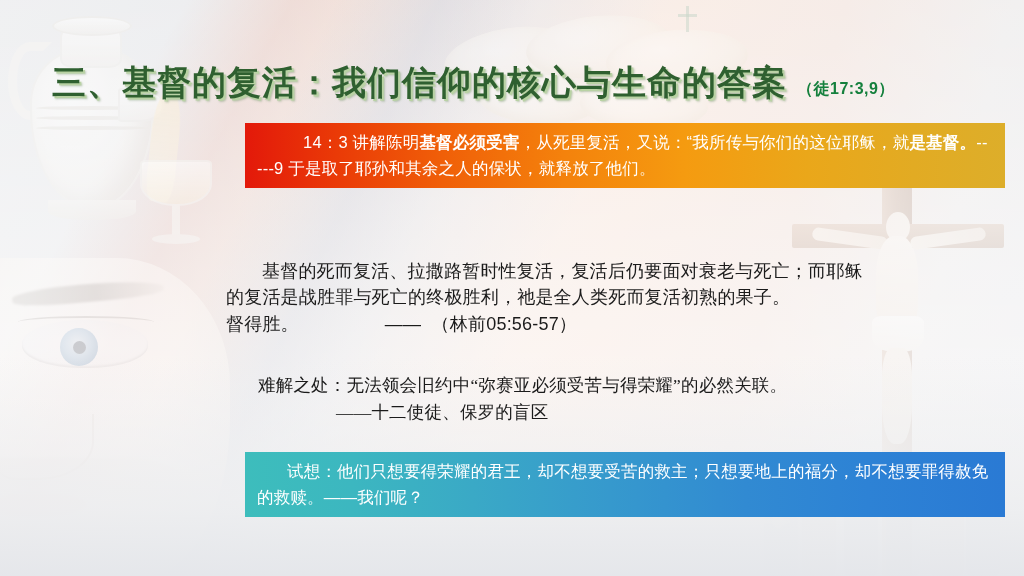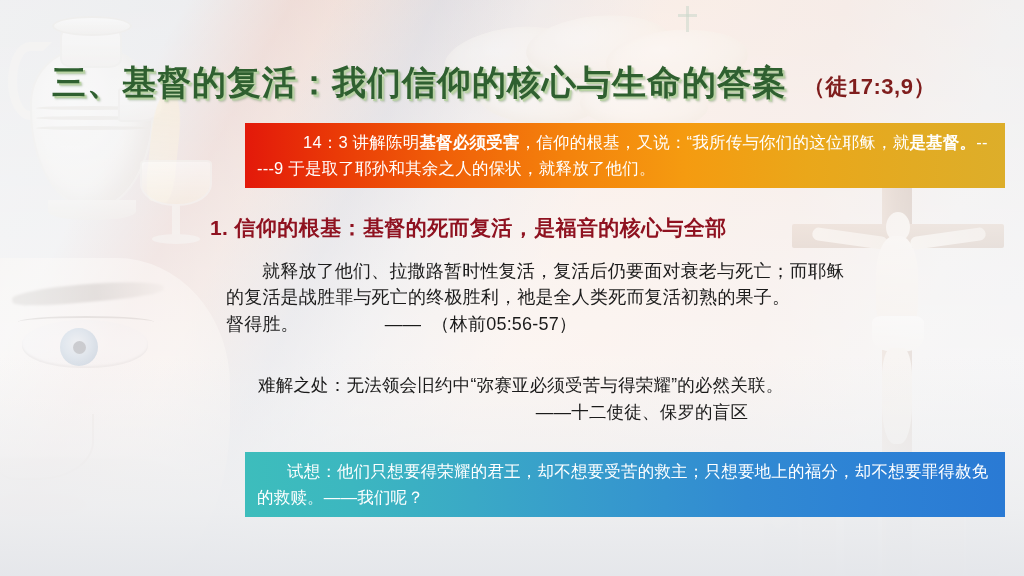--- a/index.html
+++ b/index.html
@@ -263,36 +263,36 @@
     position:absolute; bottom:48px; width:13px; height:13px;
     background:rgba(236,228,216,0.8); border-radius:50%;
   }
 
   
   .content { position:absolute; inset:0; }
 
   
   .title-row {
     position:absolute; left:52px; top:60px;
-    display:flex; align-items:baseline; gap:16px;
+    display:flex; align-items:baseline; gap:10px;
     white-space:nowrap;
   }
   .title-main {
     font-size:34px;
     font-weight:bold;
     letter-spacing:1px;
     color:#2f6030;
     text-shadow:
       2px 2px 0 #b9d2a4,
       3px 3px 2px rgba(120,150,110,0.45);
   }
   .title-ref {
-    font-size:22px;
+    font-size:16px;
     font-weight:bold;
-    color:#7f1d1d;
+    color:#15803d;
     letter-spacing:0.5px;
   }
 
   
   .scripture-box {
     position:absolute; left:245px; top:123px; width:760px; min-height:58px;
     background:linear-gradient(90deg,
       #e3190a 0%,
       #ea3a07 12%,
       #f05f08 26%,
@@ -330,22 +330,23 @@
   }
   .p-indent { text-indent:36px; }
   .cite-line { white-space:pre; }
 
   .body-block-2 {
     position:absolute; left:258px; top:372px; width:690px;
     color:#1b1b1b;
     font-size:17.5px;
     line-height:1.52;
     letter-spacing:0.2px;
-  }
-  .sub-indent { padding-left:78px;text-align:center; }
+    font-family:Liberation Serif, serif;
+  }
+  .sub-indent { padding-left:78px; }
 
   
   .reflect-box {
     position:absolute; left:245px; top:452px; width:760px; min-height:58px;
     background:linear-gradient(90deg,
       #3dbdbc 0%,
       #3cb7c0 14%,
       #3aa9c6 30%,
       #3699cd 48%,
       #318ad2 66%,
@@ -436,27 +437,26 @@
   <div class="bg-layer bg-bottomfade"></div>
 
   <div class="content">
 
     <div class="title-row">
       <span class="title-main">三、基督的复活：我们信仰的核心与生命的答案</span>
       <span class="title-ref">（徒17:3,9）</span>
     </div>
 
     <div class="scripture-box">
-      <span>14：3 讲解陈明</span><b>基督必须受害</b><span>，信仰的根基，又说：“我所传与你们的这位耶稣，就</span><b>是基督。</b><span>-----9 于是取了耶孙和其余之人的保状，就释放了他们。</span>
-    </div>
-
-    <div class="section-heading">1. 信仰的根基：基督的死而复活，是福音的核心与全部</div>
+      <span>14：3 讲解陈明</span><b>基督必须受害</b><span>，从死里复活，又说：“我所传与你们的这位耶稣，就</span><b>是基督。</b><span>-----9 于是取了耶孙和其余之人的保状，就释放了他们。</span>
+    </div>
+
 
     <div class="body-block">
-      <div class="p-indent">就释放了他们、拉撒路暂时性复活，复活后仍要面对衰老与死亡；而耶稣</div>
+      <div class="p-indent">基督的死而复活、拉撒路暂时性复活，复活后仍要面对衰老与死亡；而耶稣</div>
       <div>的复活是战胜罪与死亡的终极胜利，祂是全人类死而复活初熟的果子。</div>
       <div>
         <span>督得胜。</span><span class="cite-line" style="padding-left:86px">——  （林前05:56-57）</span>
       </div>
     </div>
 
     <div class="body-block-2">
       <div>难解之处：无法领会旧约中“弥赛亚必须受苦与得荣耀”的必然关联。</div>
       <div class="sub-indent">——十二使徒、保罗的盲区</div>
     </div>

